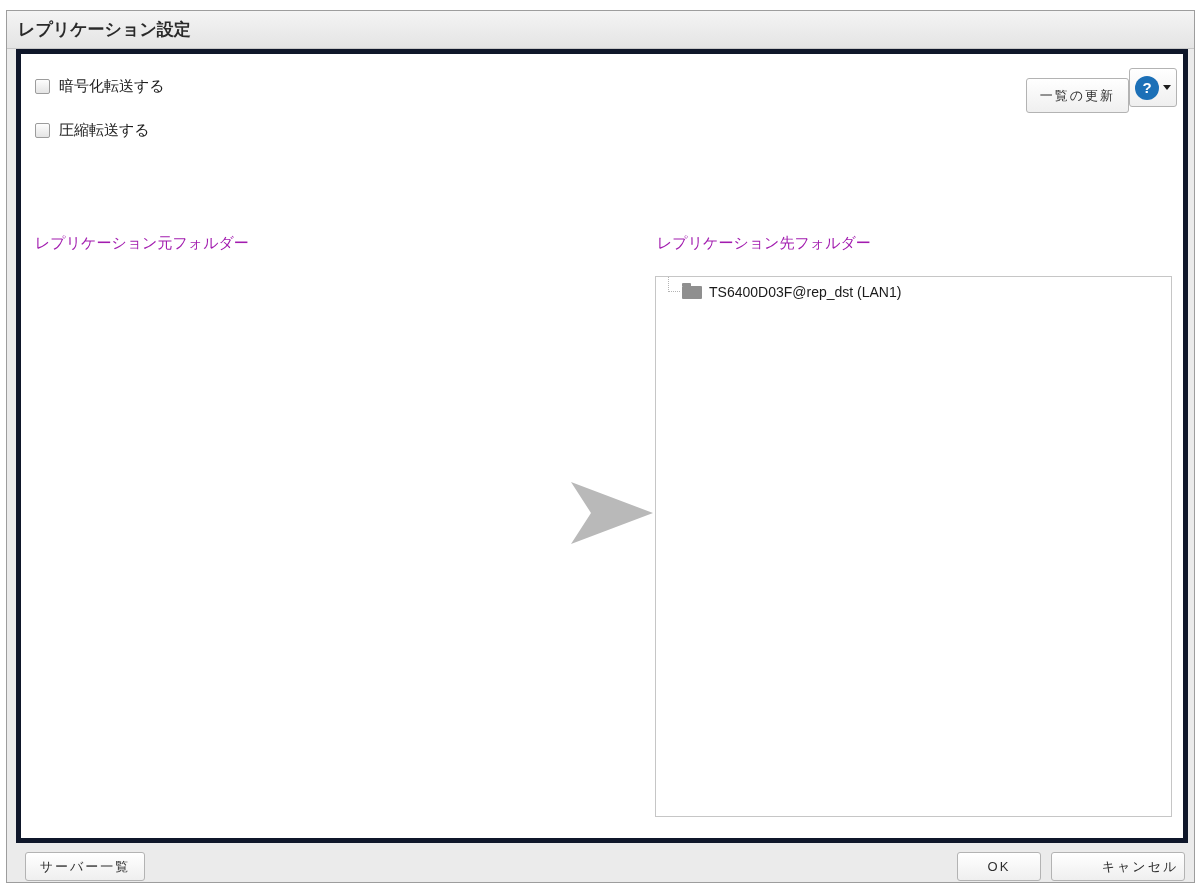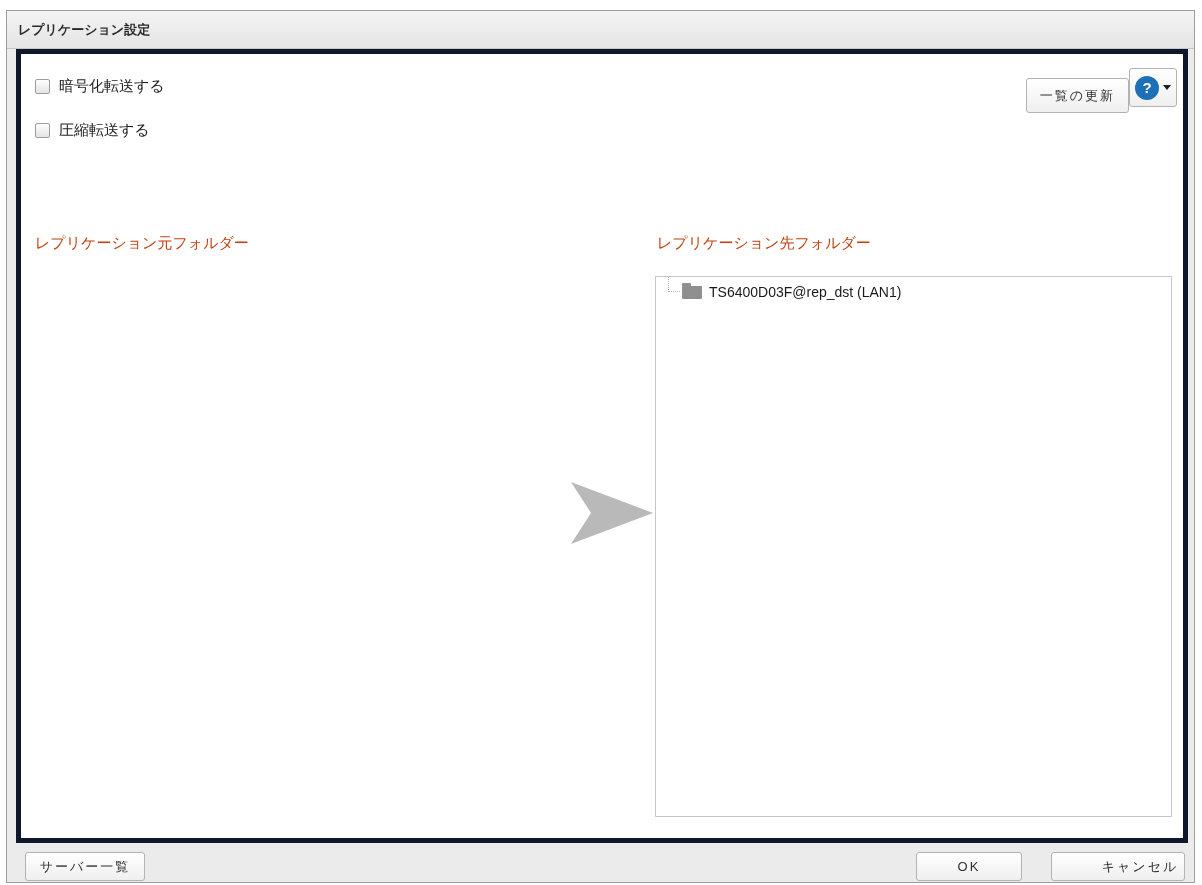--- a/index.html
+++ b/index.html
@@ -5,21 +5,21 @@
   * { margin:0; padding:0; box-sizing:border-box; }
   html,body { width:1202px; height:885px; background:#ffffff;
               font-family:"Liberation Sans", sans-serif; }
   body { position:relative; overflow:hidden; }
 
   .dialog { position:absolute; left:6px; top:10px; width:1189px; height:873px;
             background:#ebebeb; border:1px solid #9d9d9d; }
 
   .titlebar { height:38px; background:linear-gradient(#f4f4f4,#e4e4e4);
               border-bottom:1px solid #c6c6c6; display:flex; align-items:center;
-              padding:0 11px; font-size:13px; font-weight:bold; color:#2a2a2a; }
+              padding:0 11px; font-size:17px; font-weight:bold; color:#2a2a2a; }
 
   .content { position:absolute; left:9px; top:38px; width:1172px; height:794px;
              background:#ffffff; border:5px solid #0f172a; }
 
   
   .cb-row { position:absolute; left:14px; display:flex; align-items:center; gap:9px; }
   .cb-row.r0 { top:23px; } .cb-row.r1 { top:67px; } .cb-row.r2 { top:114px; }
   .checkbox { width:15px; height:15px; border:1px solid #9c9c9c; border-radius:2px;
               background:linear-gradient(#fdfdfd,#e4e4e4); flex:0 0 auto; }
   .cb-label { font-size:15px; color:#1c1c1c; }
@@ -31,21 +31,21 @@
          font-family:inherit; cursor:pointer; }
   .refresh-btn { position:absolute; top:24px; right:54px; height:35px; padding:0 13px; }
   .help-btn { position:absolute; top:14px; right:6px; width:48px; height:39px; gap:4px; }
   .help-circle { width:24px; height:24px; border-radius:50%; background:var(--help-blue);
                  color:#fff; font-weight:bold; font-size:15px; letter-spacing:0;
                  display:flex; align-items:center; justify-content:center; }
   .caret-down { width:0; height:0; border-left:4px solid transparent;
                 border-right:4px solid transparent; border-top:5px solid #1d1d1d; }
 
   
-  .panel-label { position:absolute; top:180px; font-size:15px; color:#c2410c; }
+  .panel-label { position:absolute; top:180px; font-size:15px; color:#a21caf; }
   .panel-label.src { left:14px; } .panel-label.dst { left:636px; }
 
   
   .tree { position:absolute; top:222px; height:541px; background:#fff;
           border:1px solid #c6c6c6; }
   .tree.src { left:14px;  width:520px; }
   .tree.dst { left:634px; width:517px; }
 
   .tree-row { position:absolute; left:0; top:0; width:100%; height:32px; }
   .tree-stub  { position:absolute; left:16px; top:0; height:10px; width:0;
@@ -63,21 +63,21 @@
   .tree.src .folder { left:29px; } .tree.dst .folder { left:26px; }
   .node-label { position:absolute; top:5px; font-size:14px; color:#1a1a1a;
                 line-height:20px; cursor:default; white-space:nowrap; }
   .tree.src .node-label { left:56px; } .tree.dst .node-label { left:53px; }
 
   .dir-arrow { position:absolute; left:550px; top:428px; color:var(--arrow-gray); }
 
   
   .footer { position:absolute; left:0; top:832px; width:100%; height:40px; }
   .server-btn { position:absolute; left:18px; top:9px; width:120px; height:29px; }
-  .ok-btn     { position:absolute; right:172px; top:9px; width:106px; height:29px; }
+  .ok-btn     { position:absolute; right:153px; top:9px; width:84px; height:29px; }
   .cancel-btn { position:absolute; right:9px;  top:9px; width:134px; height:29px;padding-left:44px; }
 </style>
 </head>
 <body>
 
 <div class="dialog">
 
   <div class="titlebar">
     <span>レプリケーション設定</span>
   </div>

